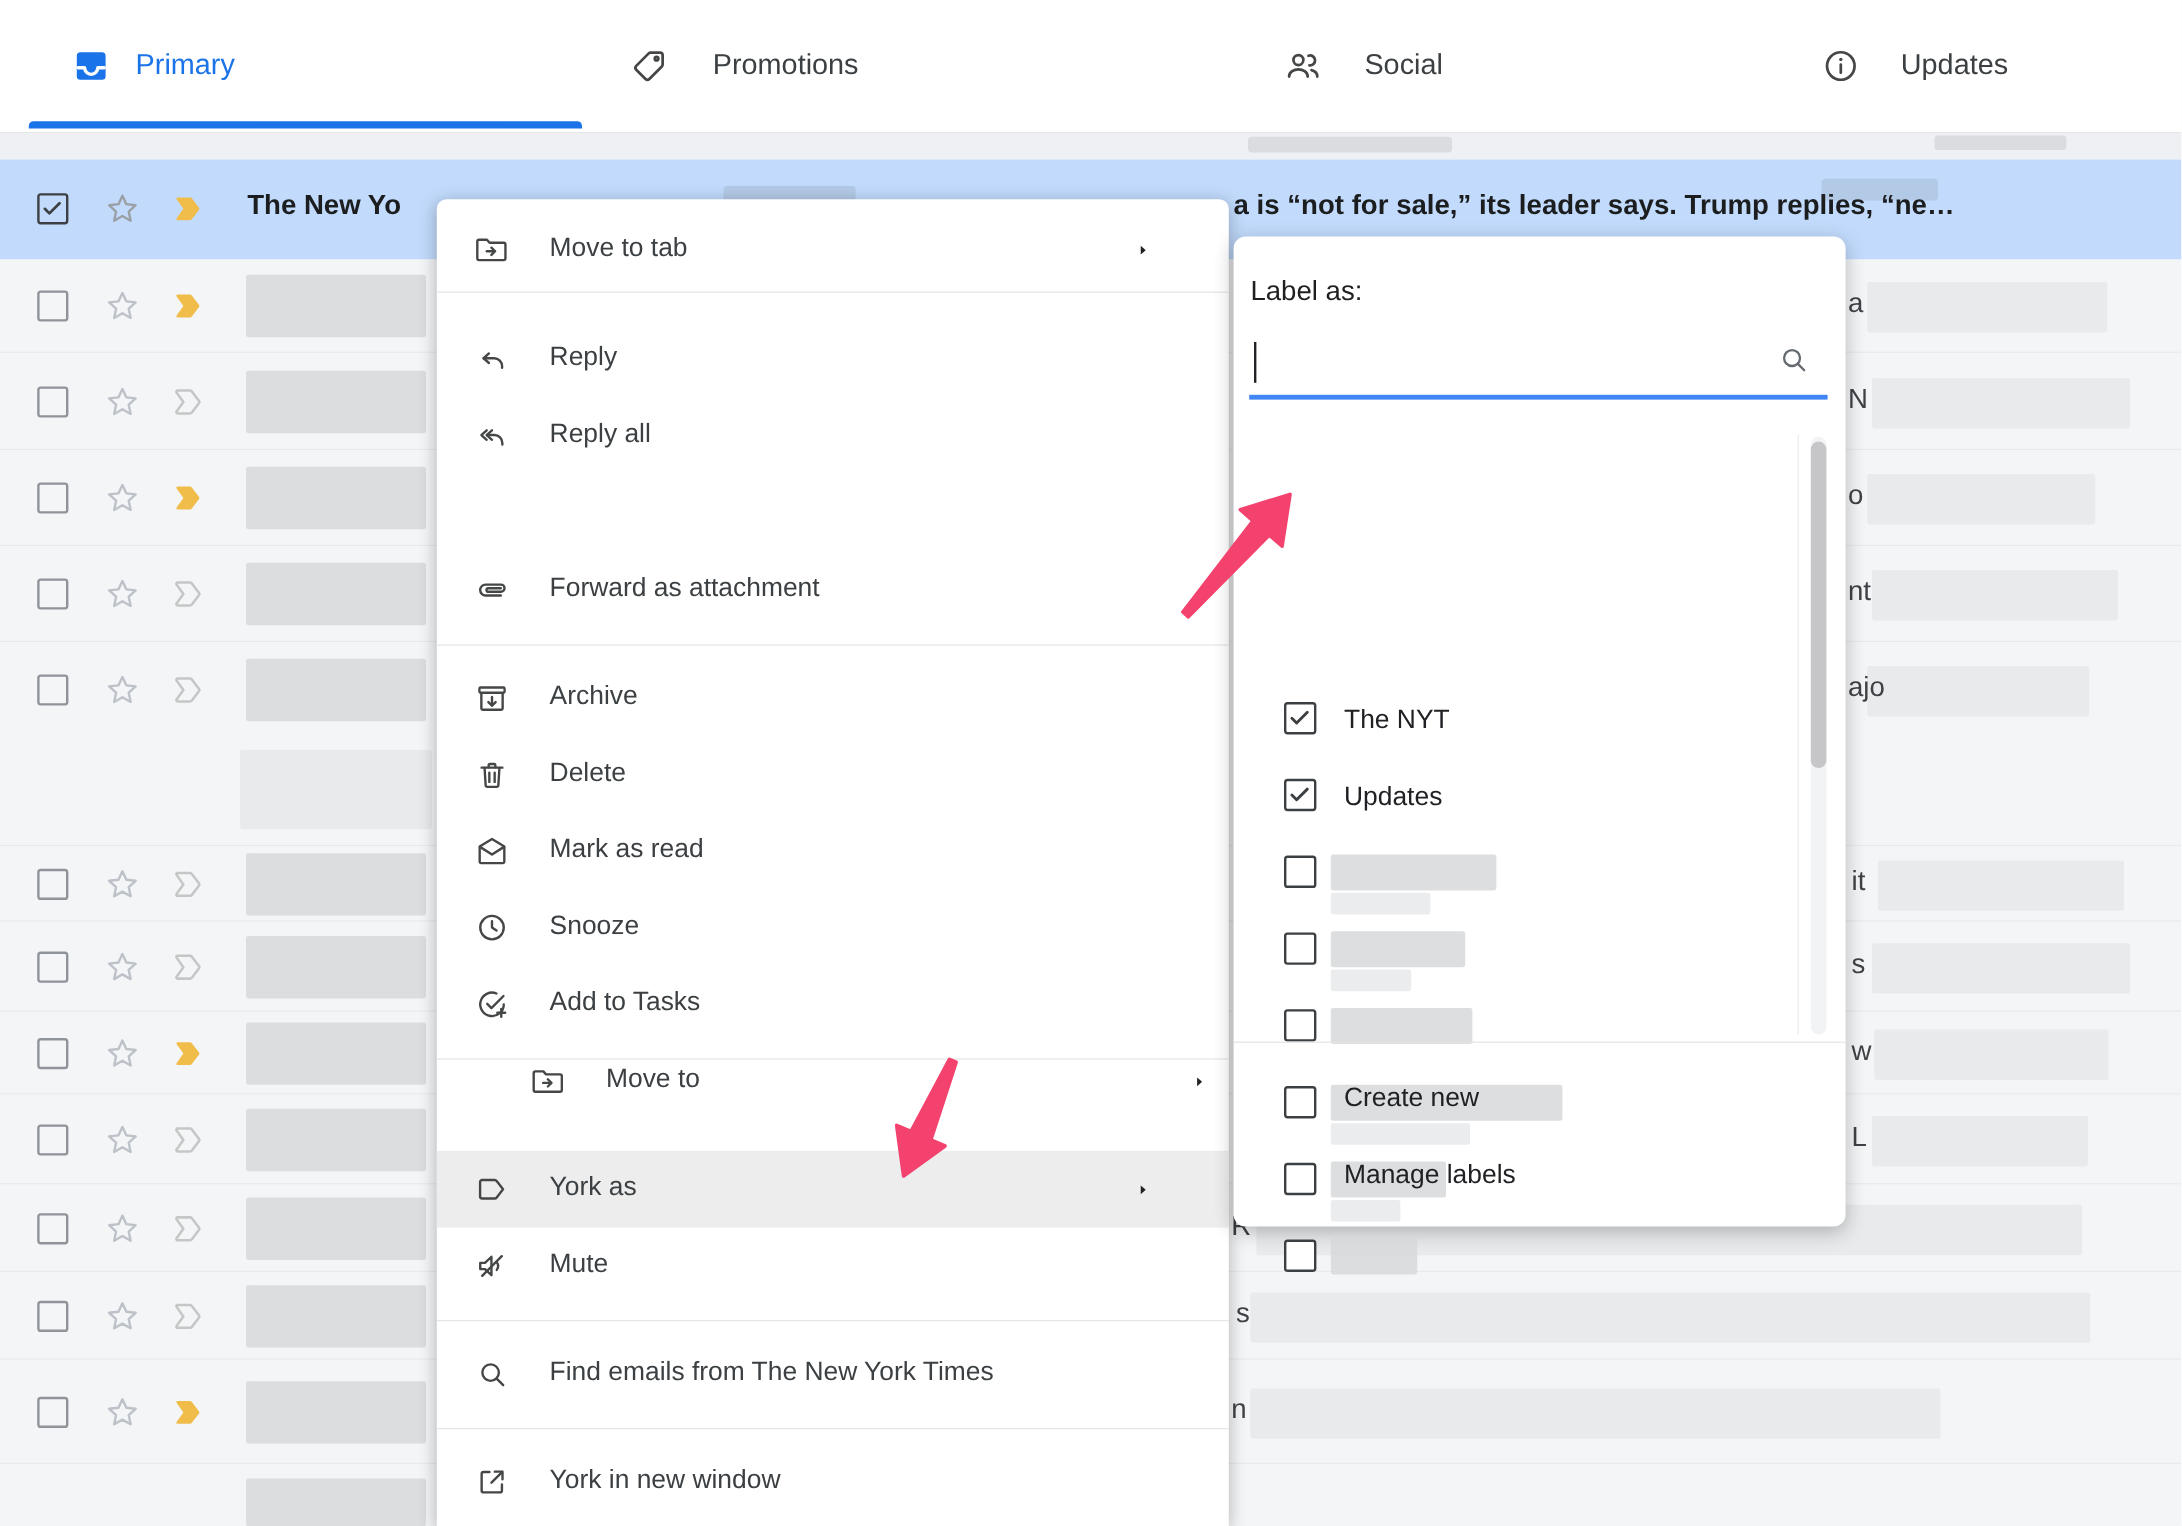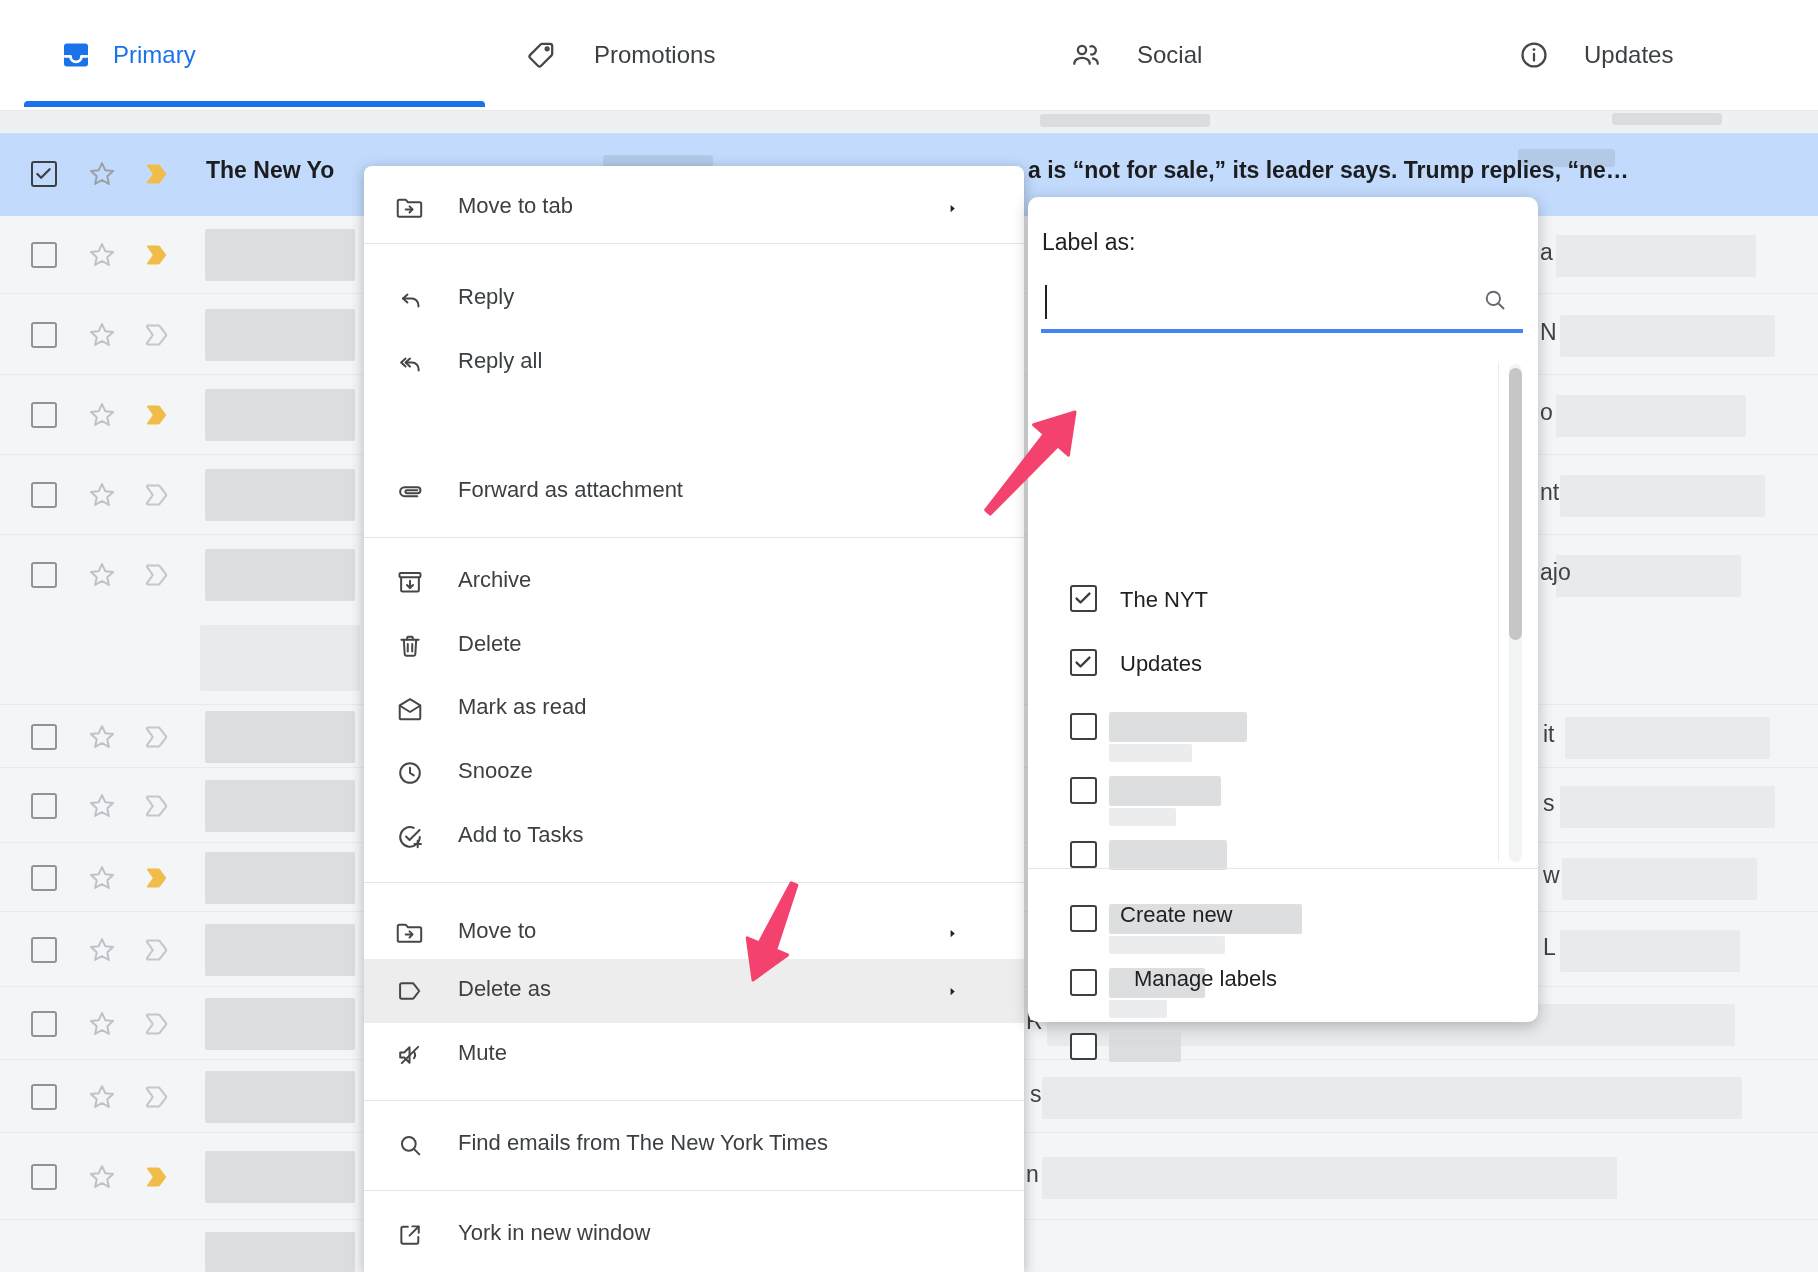--- a/index.html
+++ b/index.html
@@ -413,42 +413,42 @@
         <div class="abs" style="left: 32px; top: 18px;">
           <svg width="28" height="28" viewBox="0 0 24 24" fill="none" stroke="currentColor" stroke-width="1.7" stroke-linecap="round" stroke-linejoin="round" style="color:#444746">
             <path d="M20.4,12a8.4,8.4 0 1 1 -5.2,-7.8"></path>
             <path d="M8.6,11.6l3,3L20.2,6"></path>
             <path d="M18.6,15.2v5.6"></path>
             <path d="M15.8,18h5.6"></path>
           </svg>
         </div>
         <div class="lbl">Add to Tasks</div>
       </div>
-      <div class="mi" style="top: 735px; cursor: pointer;">
+      <div class="mi" style="top: 703px; cursor: pointer; margin-left: 47px;">
         <div class="abs" style="left: 32px; top: 18px;">
           <svg width="28" height="28" viewBox="0 0 24 24" fill="none" stroke="currentColor" stroke-width="1.7" stroke-linecap="round" stroke-linejoin="round" style="color:#444746">
             <path d="M2.8,5h5.6l1.9,2.1h10a1.3,1.3 0 0 1 1.3,1.3v9.8a1.3,1.3 0 0 1 -1.3,1.3H2.8a1.3,1.3 0 0 1 -1.3,-1.3V6.3a1.3,1.3 0 0 1 1.3,-1.3z"></path>
             <path d="M8.3,13.2h5.4"></path>
             <path d="M11.6,10.6l2.6,2.6l-2.6,2.6"></path>
           </svg>
         </div>
         <div class="lbl">Move to</div>
         <div class="abs" style="left: 581px; top: 25px;">
           <svg width="15" height="15" viewBox="0 0 24 24" fill="none" stroke="currentColor" stroke-width="1.7" stroke-linecap="round" stroke-linejoin="round" style="color:#202124">
             <path d="M9,6.2l6.6,5.8L9,17.8z" fill="#202124" stroke="none"></path>
           </svg>
         </div>
       </div>
       <div class="mi hl" style="top: 793px; cursor: pointer;">
         <div class="abs" style="left: 32px; top: 18px;">
           <svg width="28" height="28" viewBox="0 0 24 24" fill="none" stroke="currentColor" stroke-width="1.7" stroke-linecap="round" stroke-linejoin="round" style="color:#444746">
             <path d="M4.9,5.4h9a1.8,1.8 0 0 1 1.45,0.73L19.9,12l-4.55,5.87a1.8,1.8 0 0 1 -1.45,0.73h-9a1.4,1.4 0 0 1 -1.4,-1.4V6.8a1.4,1.4 0 0 1 1.4,-1.4z"></path>
           </svg>
         </div>
-        <div class="lbl">Delete as</div>
+        <div class="lbl">York as</div>
         <div class="abs" style="left: 581px; top: 25px;">
           <svg width="15" height="15" viewBox="0 0 24 24" fill="none" stroke="currentColor" stroke-width="1.7" stroke-linecap="round" stroke-linejoin="round" style="color:#202124">
             <path d="M9,6.2l6.6,5.8L9,17.8z" fill="#202124" stroke="none"></path>
           </svg>
         </div>
       </div>
       <div class="mi" style="top: 857px; cursor: pointer;">
         <div class="abs" style="left: 32px; top: 18px;">
           <svg width="28" height="28" viewBox="0 0 24 24" fill="none" stroke="currentColor" stroke-width="1.7" stroke-linecap="round" stroke-linejoin="round" style="color:#444746">
             <path d="M3.6,9.8v4.4h3.4l4.6,4.4V5.4L7,9.8z"></path>
@@ -544,21 +544,21 @@
       </div>
     <div class="abs vsep" style="left:470px;top:165px;height:500px;"></div>
     <div class="abs scroll-track" style="left:481px;top:167px;width:13px;height:498px;">
       <div class="abs scroll-thumb" style="left:0;top:4px;width:13px;height:272px;"></div>
     </div>
     <div class="abs mdiv" style="top:671px;"></div>
     <div class="abs" style="left:0;top:691px;width:596px;height:56px;">
       <div class="abs action" style="left:92px;top:14px;">Create new</div>
     </div>
     <div class="abs" style="left:0;top:755px;width:510px;height:56px;">
-      <div class="abs action" style="left:92px;top:14px;margin-left:14px;">Manage labels</div>
+      <div class="abs action" style="left:92px;top:14px;">Manage labels</div>
     </div>
   </div>
 
   <svg class="abs" width="1818" height="1272" style="left:0;top:0;pointer-events:none;">
     <path id="arrow1" d="M985.7,510 L1044.2,434.1 L1033.6,424.8 L1075,412 L1068.4,455.2 L1057.8,445.9 L990.3,514 Z" stroke-width="3" stroke-linejoin="round" fill="#f4426e" stroke="#f4426e"></path>
     <path id="arrow2" d="M791.2,882.8 L759.1,942.9 L747.2,937.8 L753,980 L787.6,955 L775.7,949.9 L796.8,885.2 Z" stroke-width="3" stroke-linejoin="round" fill="#f4426e" stroke="#f4426e"></path>
   </svg>
 </div>
 
 </body></html>

